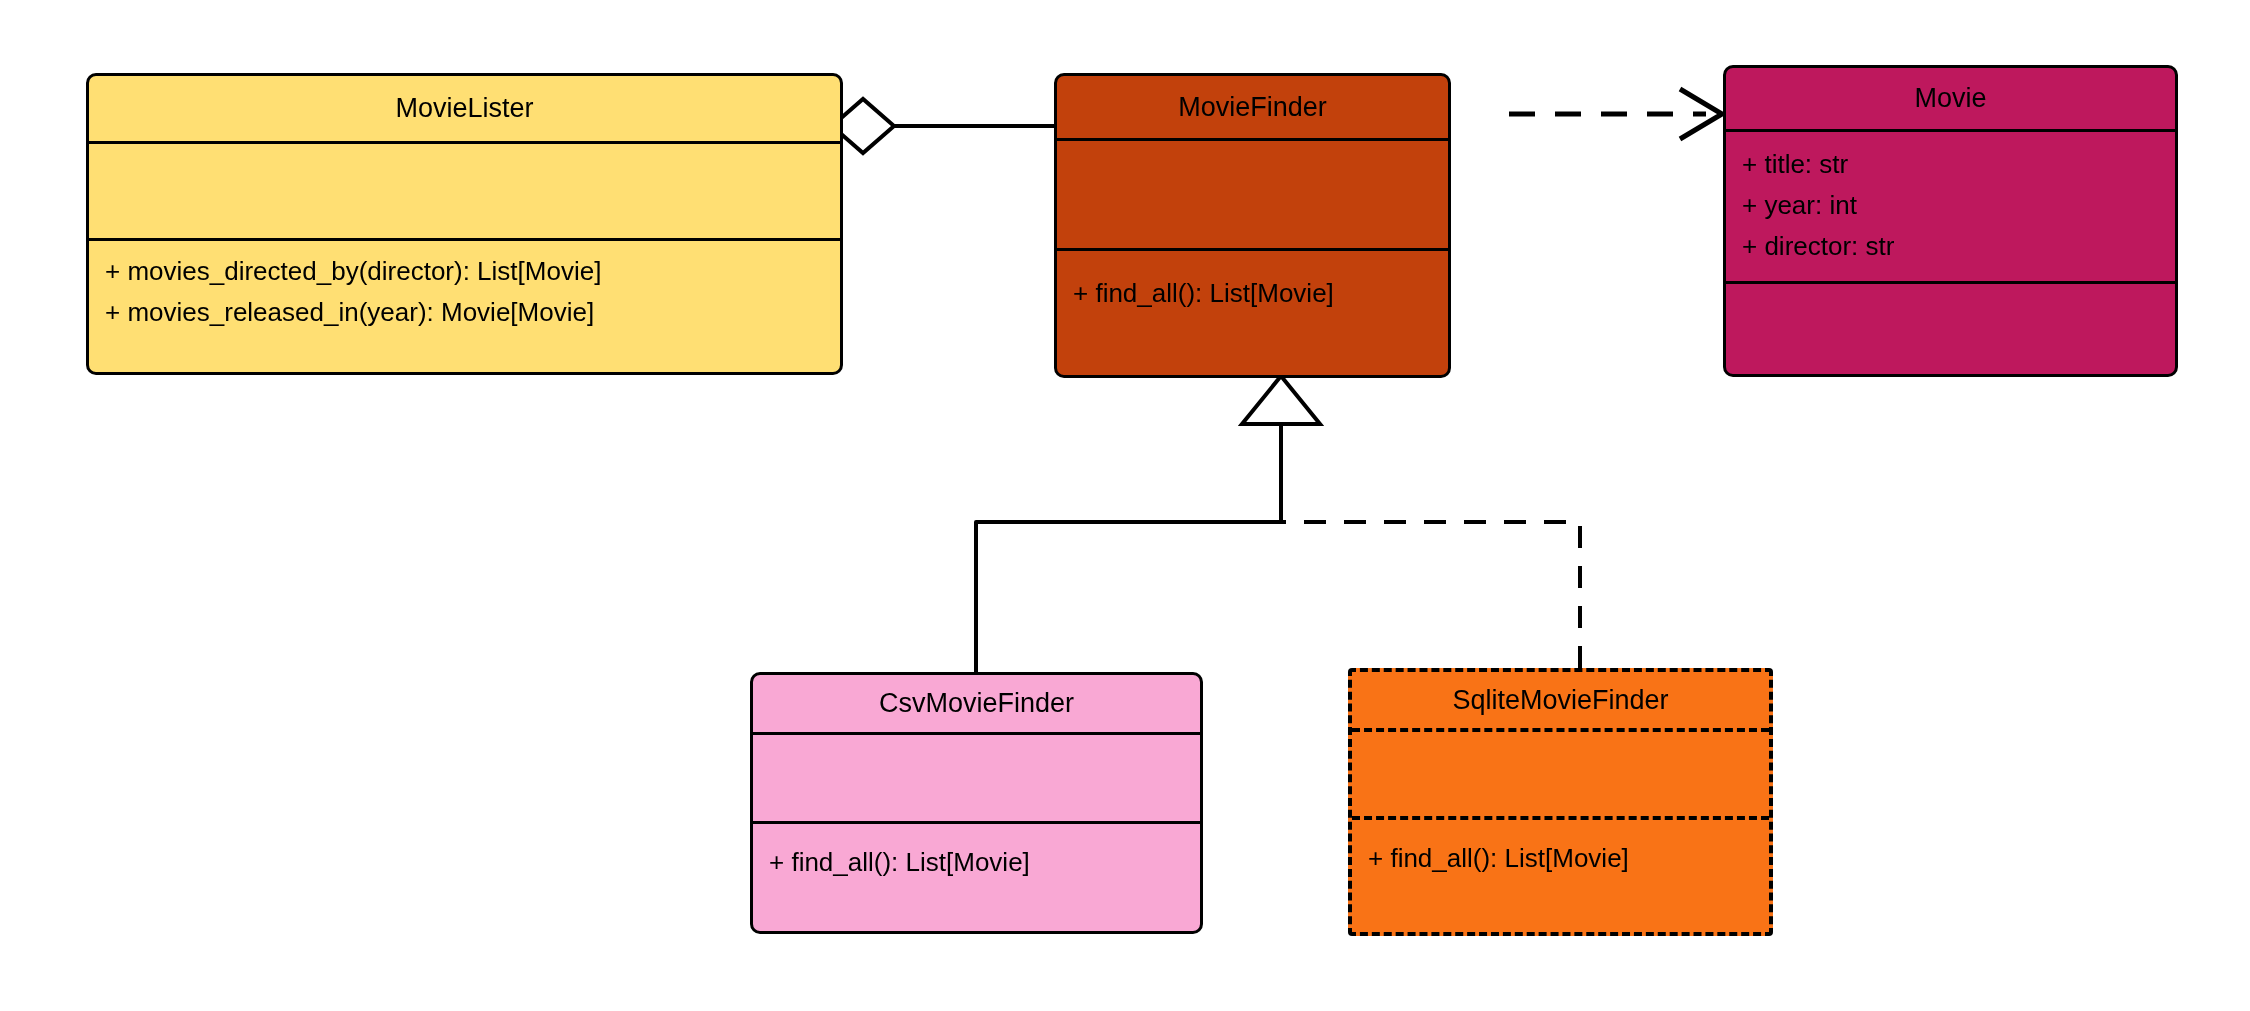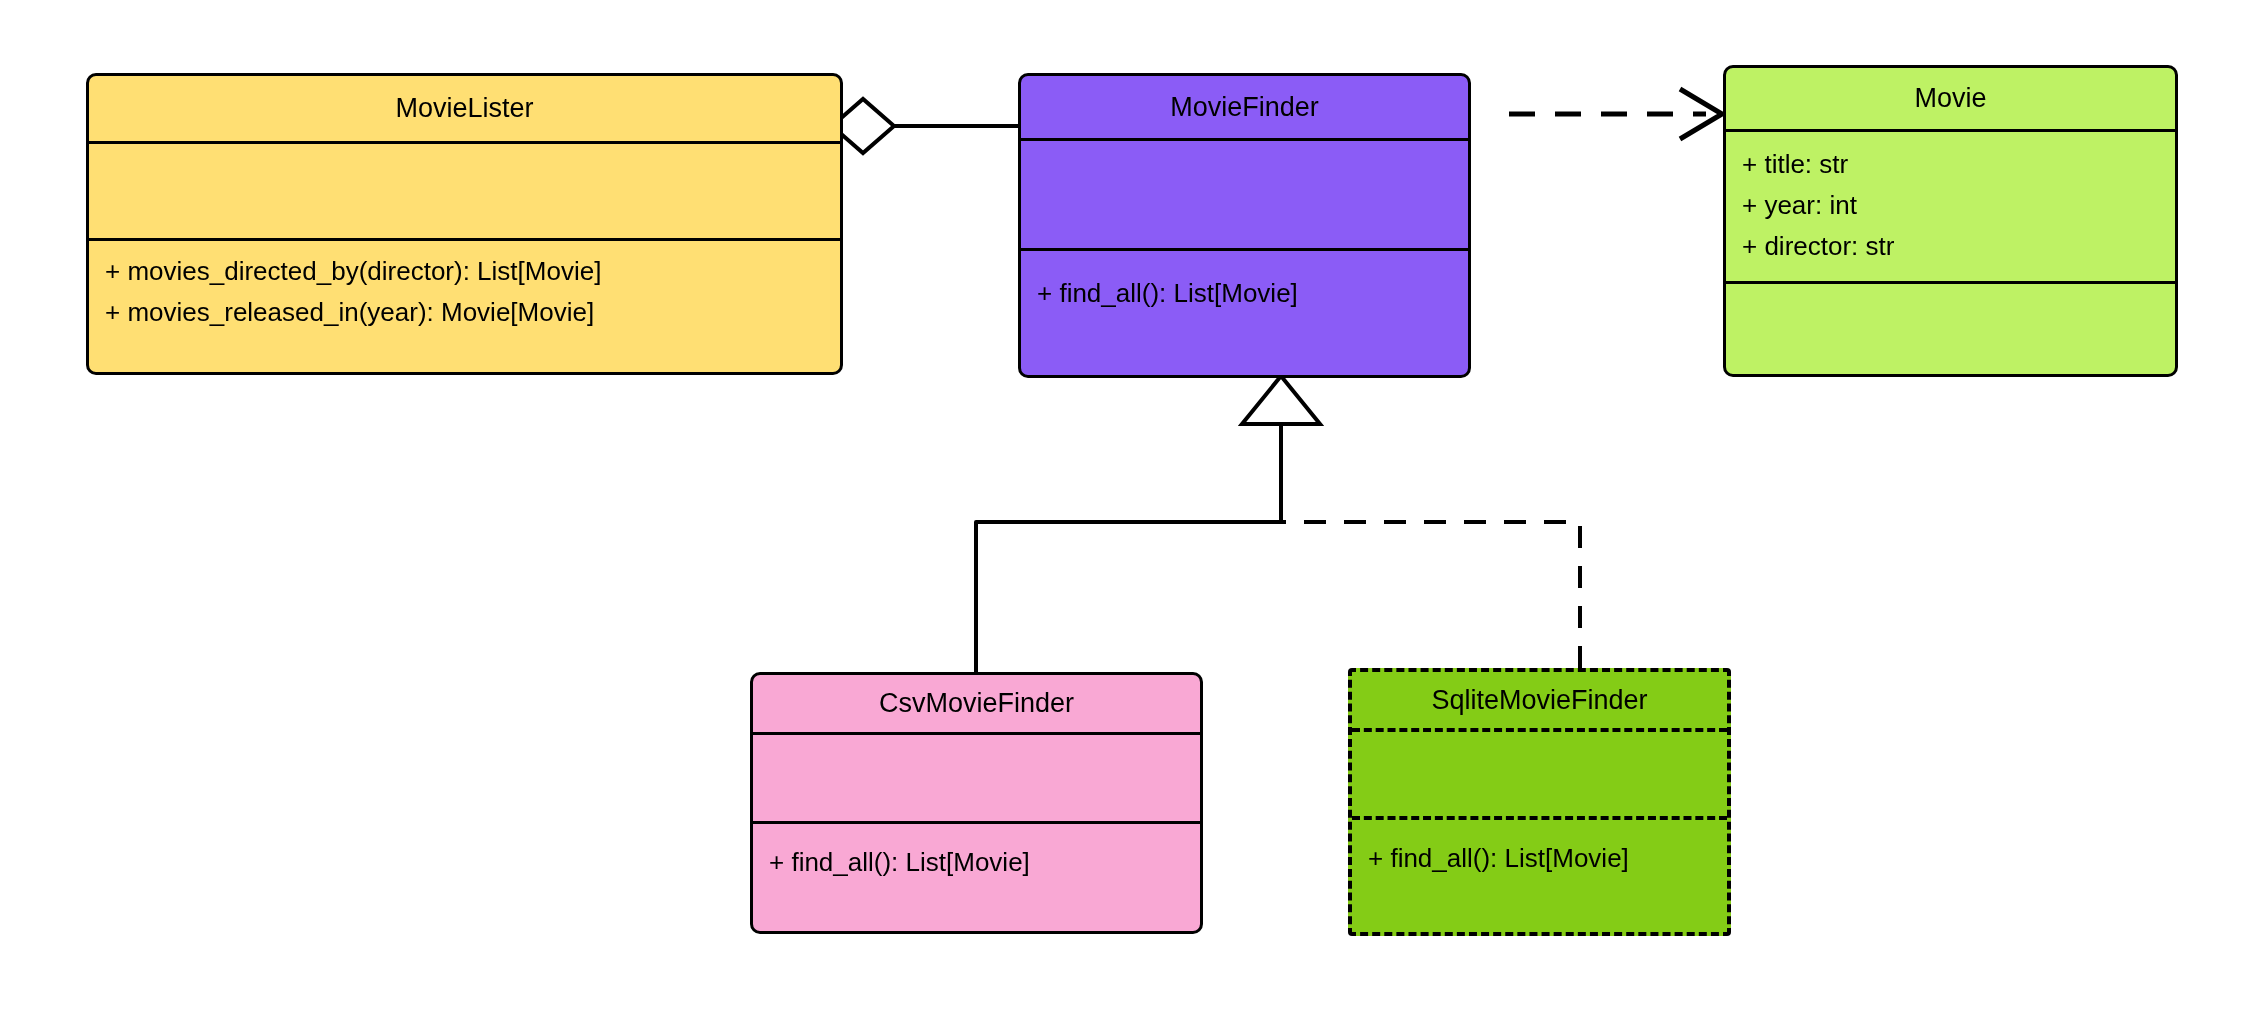--- a/index.html
+++ b/index.html
@@ -76,36 +76,36 @@
     line-height: 41px;
     white-space: nowrap;
   }
 
   
   #class-movielister      { left: 86px;   top: 73px;  width: 757px; height: 302px; background: #FFDF73; }
   #class-movielister .name-band  { height: 68px; }
   #class-movielister .attrs-band { height: 97px; }
   #class-movielister .ops-band   { height: 131px; }
 
-  #class-moviefinder      { left: 1018px; top: 73px;  width: 453px; height: 305px; background: #8b5cf6; }
+  #class-moviefinder      { left: 1054px; top: 73px;  width: 397px; height: 305px; background: #c2410c; }
   #class-moviefinder .name-band  { height: 65px; }
   #class-moviefinder .attrs-band { height: 110px; }
   #class-moviefinder .ops-band   { height: 124px; padding-top: 22px; }
 
-  #class-movie            { left: 1723px; top: 65px;  width: 455px; height: 312px; background: #bef264; }
+  #class-movie            { left: 1723px; top: 65px;  width: 455px; height: 312px; background: #be185d; }
   #class-movie .name-band  { height: 64px; }
   #class-movie .attrs-band { height: 152px; padding-top: 12px; }
   #class-movie .ops-band   { height: 90px; }
 
   #class-csvmoviefinder   { left: 750px;  top: 672px; width: 453px; height: 262px; background: #f9a8d4; }
   #class-csvmoviefinder .name-band  { height: 60px; }
   #class-csvmoviefinder .attrs-band { height: 89px; }
   #class-csvmoviefinder .ops-band   { height: 107px; padding-top: 18px; }
 
-  #class-sqlitemoviefinder{ left: 1348px; top: 668px; width: 383px; height: 268px; background: #84cc16; }
+  #class-sqlitemoviefinder{ left: 1348px; top: 668px; width: 425px; height: 268px; background: #f97316; }
   #class-sqlitemoviefinder .name-band  { height: 60px; }
   #class-sqlitemoviefinder .attrs-band { height: 88px; }
   #class-sqlitemoviefinder .ops-band   { height: 108px; padding-top: 18px; }
 </style>
 </head>
 <body>
 
 <div id="diagram-canvas">
 
   <svg class="edge-layer" viewBox="0 0 2250 1011" width="2250" height="1011" xmlns="http://www.w3.org/2000/svg">

